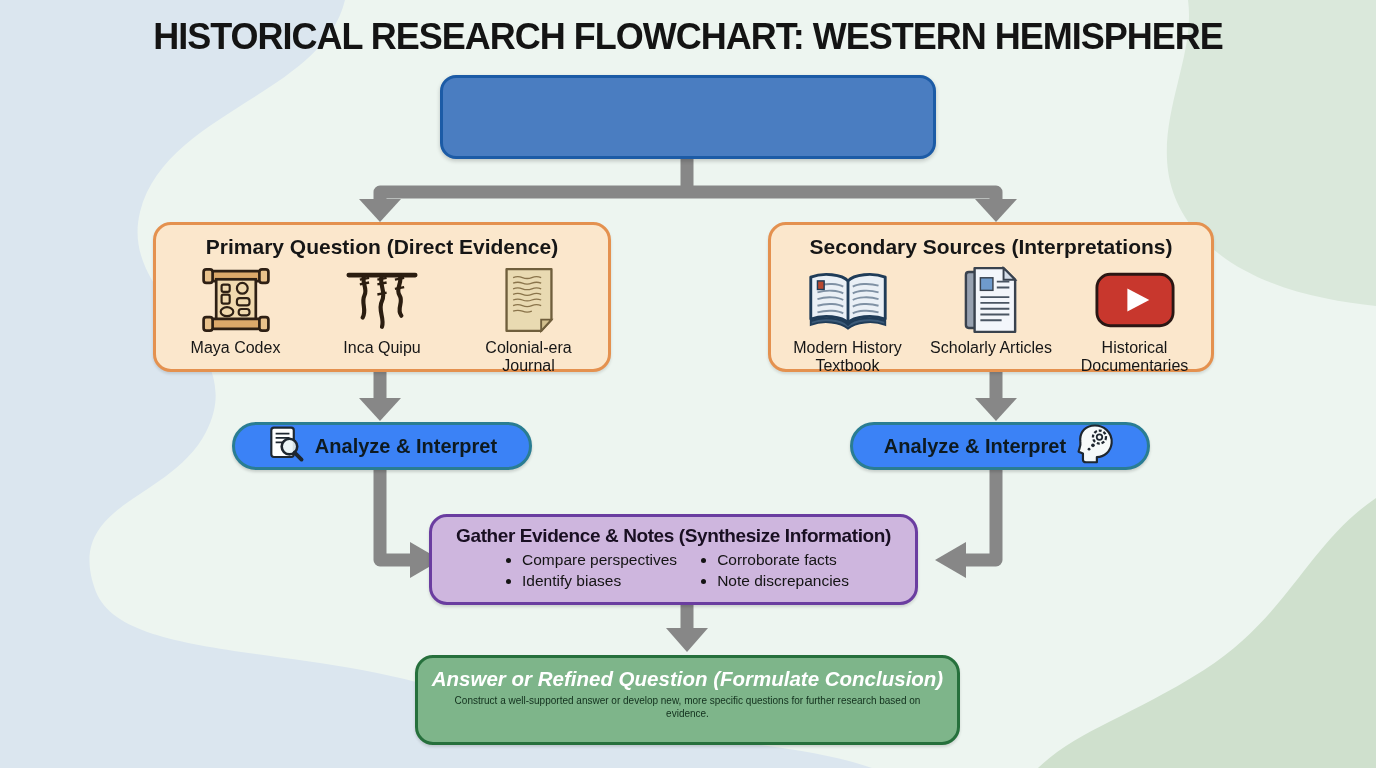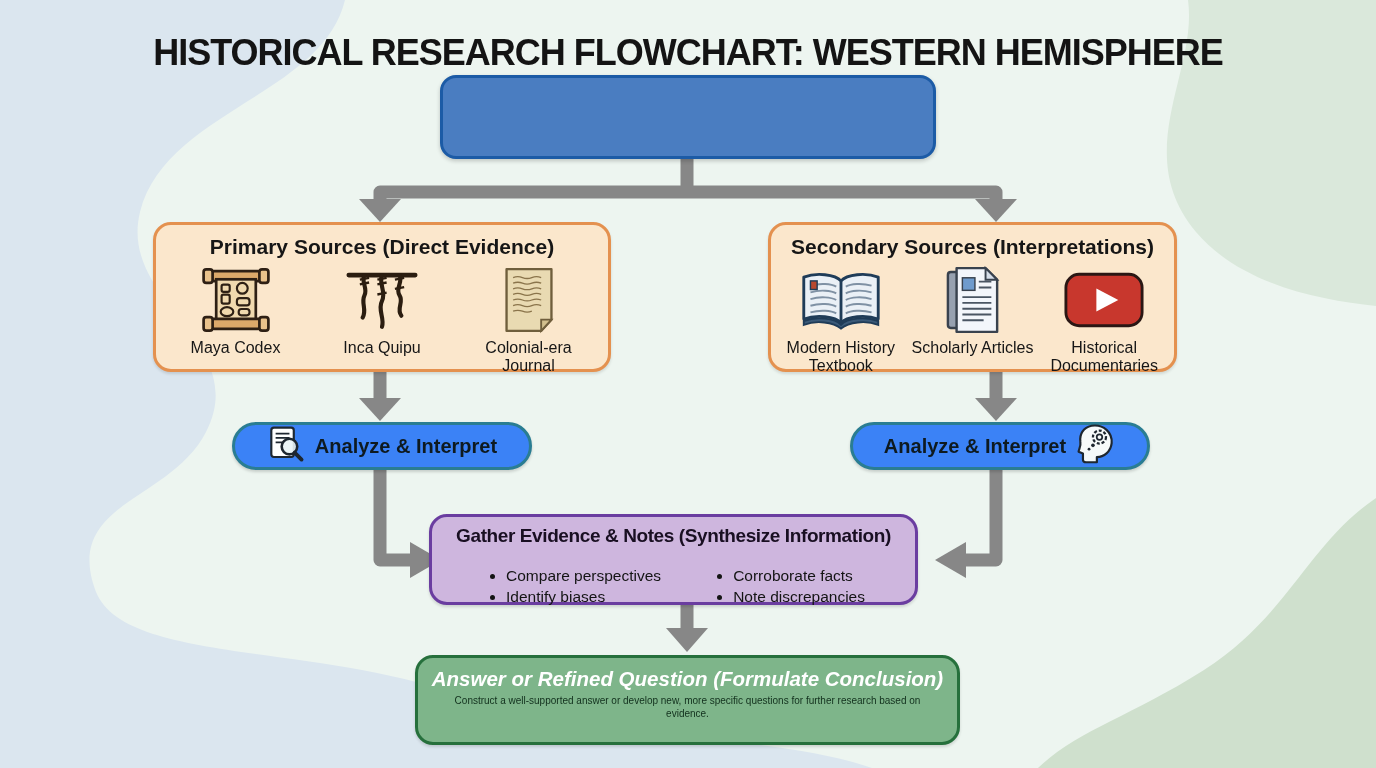--- a/index.html
+++ b/index.html
@@ -2,40 +2,40 @@
 <html><head>
 <meta charset="utf-8">
 <style>
   html,body { margin:0; padding:0; }
   .canvas {
     position:relative; width:1376px; height:768px; overflow:hidden;
     font-family:"Liberation Sans", sans-serif; background:#edf5f0;
   }
   .bg-svg, .arrows-svg { position:absolute; left:0; top:0; width:1376px; height:768px; pointer-events:none; }
   .main-title {
-    position:absolute; top:32px; left:0; right:0; text-align:center;
+    position:absolute; top:16px; left:0; right:0; text-align:center;
     font-size:36px; font-weight:bold; letter-spacing:-1px; color:#141414; white-space:nowrap;
   }
   .node { position:absolute; box-sizing:border-box; }
   
   .q-box {
     left:440px; top:75px; width:496px; height:84px;
     background:#4a7dc1; border:3px solid #1c5ba6; border-radius:16px;
     color:#fff; text-align:center; padding-top:9px;
     box-shadow:0 2px 4px rgba(0,0,0,.2);
   }
   .q-title { font-size:21px; font-weight:bold; }
   .q-sub { font-size:16.5px; color:#dde8f7; line-height:1.27; margin-top:2px; padding:0 22px; }
   
   .src-box {
     background:#fbe7cc; border:3px solid #e4914f; border-radius:18px;
     text-align:center; padding-top:10px; box-shadow:0 2px 3px rgba(0,0,0,.12);
   }
   .src-primary { left:153px; top:222px; width:458px; height:150px; }
-  .src-secondary { left:768px; top:222px; width:409px; height:150px; }
+  .src-secondary { left:768px; top:222px; width:446px; height:150px; }
   .src-title { font-size:21px; font-weight:bold; color:#161616; white-space:nowrap; }
   .items { display:flex; justify-content:space-evenly; align-items:flex-start; margin-top:5px; padding:0 4px; }
   .item { display:flex; flex-direction:column; align-items:center; width:142px; }
   .item .icon { height:72px; display:flex; align-items:center; justify-content:center; }
   .item .lbl { font-size:16px; line-height:1.12; color:#161616; margin-top:3px; }
   
   .an-box {
     background:#3b82f6; border:3px solid #2a7d92; border-radius:24px;
     display:flex; align-items:center; justify-content:center; gap:10px;
     box-shadow:0 2px 3px rgba(0,0,0,.16);
@@ -44,21 +44,21 @@
   .an-right { left:850px; top:422px; width:300px; height:48px; }
   .an-label { font-size:20px; font-weight:bold; color:#0e1a20; white-space:nowrap; }
   
   .gather-box {
     left:429px; top:514px; width:489px; height:91px;
     background:#ceb6de; border:3px solid #6a3da0; border-radius:18px;
     text-align:center; padding-top:8px; box-shadow:0 2px 3px rgba(0,0,0,.14);
   }
   .gather-title { font-size:19px; font-weight:bold; letter-spacing:-0.4px; color:#190f22; white-space:nowrap; }
   .bullets { display:flex; justify-content:center; gap:16px; margin-top:2px; }
-  .bullets ul { margin:16px; padding-left:24px; text-align:left; font-size:15.5px; color:#141414; line-height:1.38; }
+  .bullets ul { margin:0; padding-left:24px; text-align:left; font-size:15.5px; color:#141414; line-height:1.38; }
   
   .conc-box {
     left:415px; top:655px; width:545px; height:90px;
     background:#7eb58a; border:3px solid #26703c; border-radius:18px;
     text-align:center; padding-top:9px; box-shadow:0 2px 3px rgba(0,0,0,.14);
   }
   .conc-title { font-size:20.5px; font-weight:bold; color:#ffffff; white-space:nowrap;font-style:italic; }
   .conc-sub { font-size:10px; color:#12301d; line-height:1.28; margin-top:4px; padding:0 20px; }
 </style>
 </head>
@@ -93,21 +93,21 @@
       <polygon points="666,628 708,628 687,652"></polygon>
     </g>
   </svg>
 
   <div class="main-title">HISTORICAL RESEARCH FLOWCHART: WESTERN HEMISPHERE</div>
 
   <div class="node q-box">
   </div>
 
   <div class="node src-box src-primary">
-    <div class="src-title">Primary Sources (Direct Evidence)</div>
+    <div class="src-title">Primary Question (Direct Evidence)</div>
     <div class="items">
       <div class="item">
         <span class="icon">
           <svg width="74" height="72" viewBox="0 0 80 80">
             <rect x="12" y="8" width="56" height="11" rx="4" fill="#dca96a" stroke="#2e2014" stroke-width="3"></rect>
             <rect x="4" y="6" width="10" height="15" rx="3" fill="#e9c28b" stroke="#2e2014" stroke-width="3"></rect>
             <rect x="66" y="6" width="10" height="15" rx="3" fill="#e9c28b" stroke="#2e2014" stroke-width="3"></rect>
             <rect x="18" y="17" width="44" height="46" fill="#f0d9ae" stroke="#2e2014" stroke-width="3"></rect>
             <rect x="24" y="23" width="9" height="8" rx="2" fill="none" stroke="#2e2014" stroke-width="2.4"></rect>
             <rect x="24" y="34" width="9" height="10" rx="2" fill="none" stroke="#2e2014" stroke-width="2.4"></rect>

